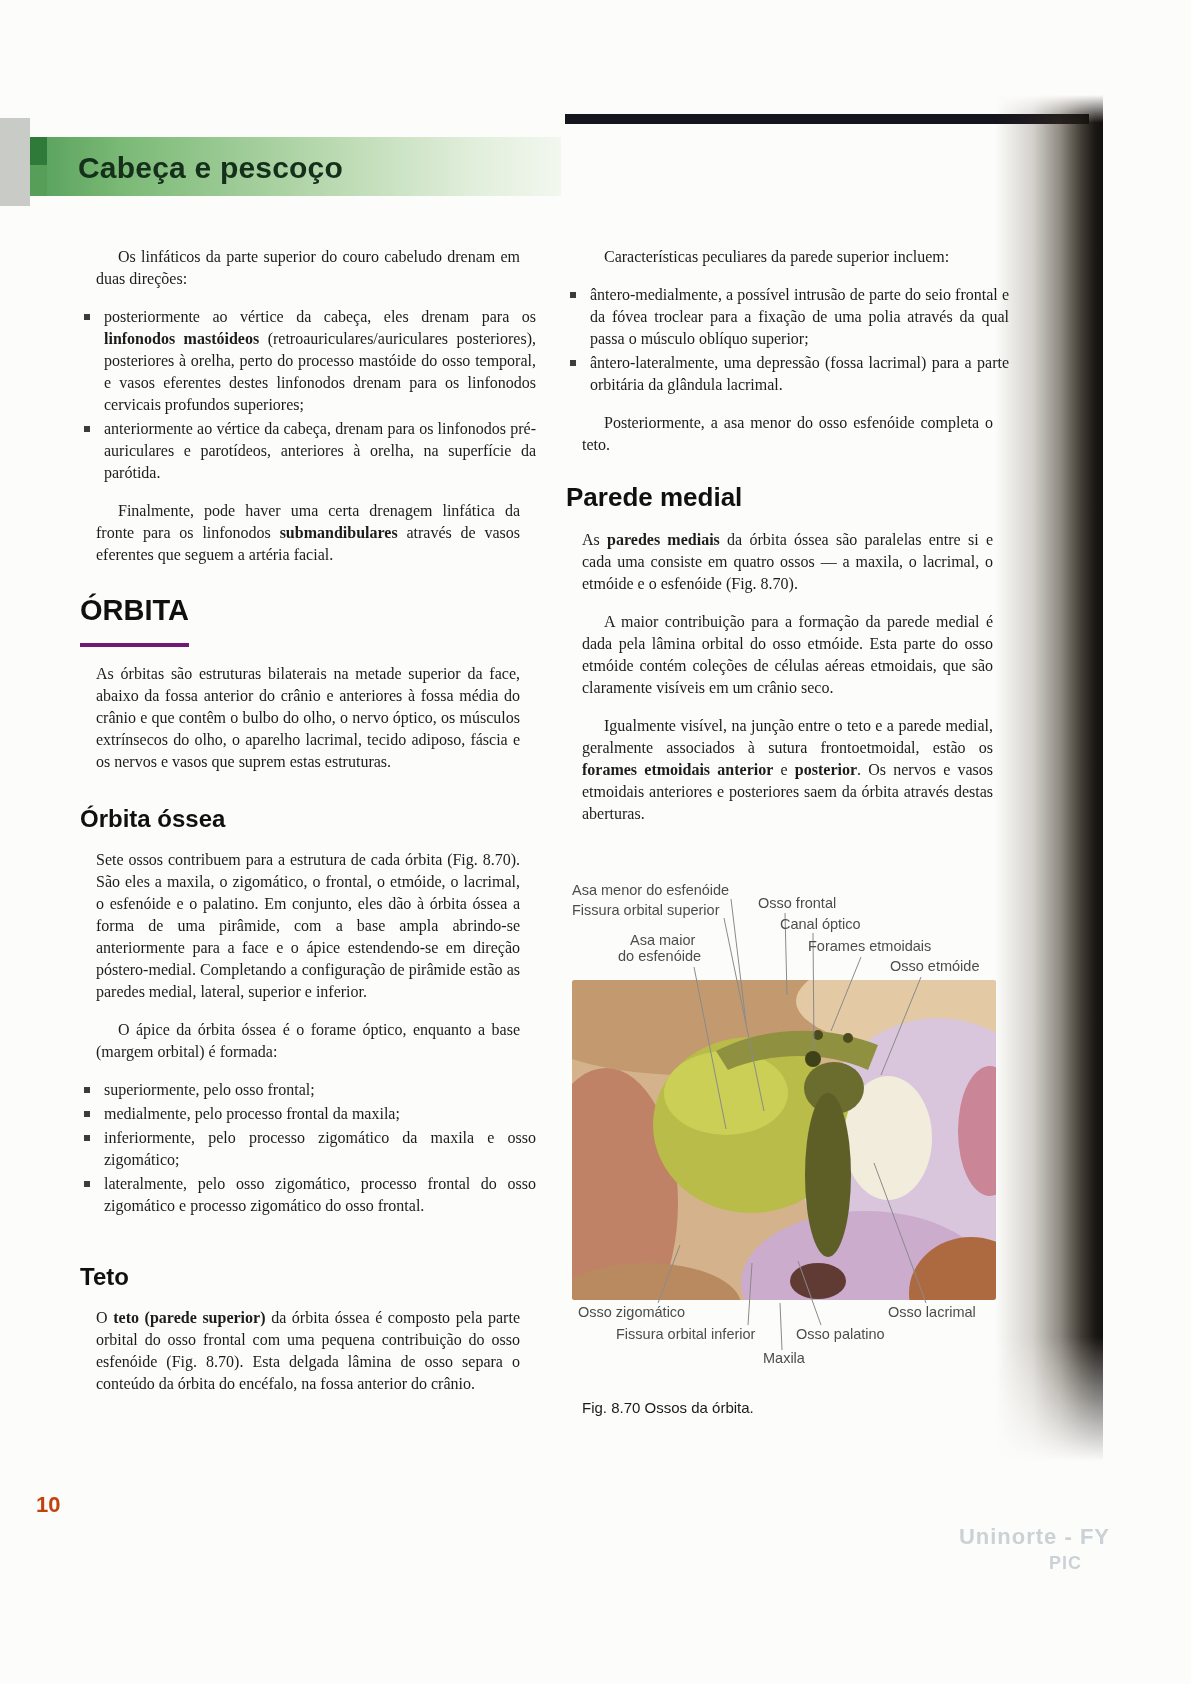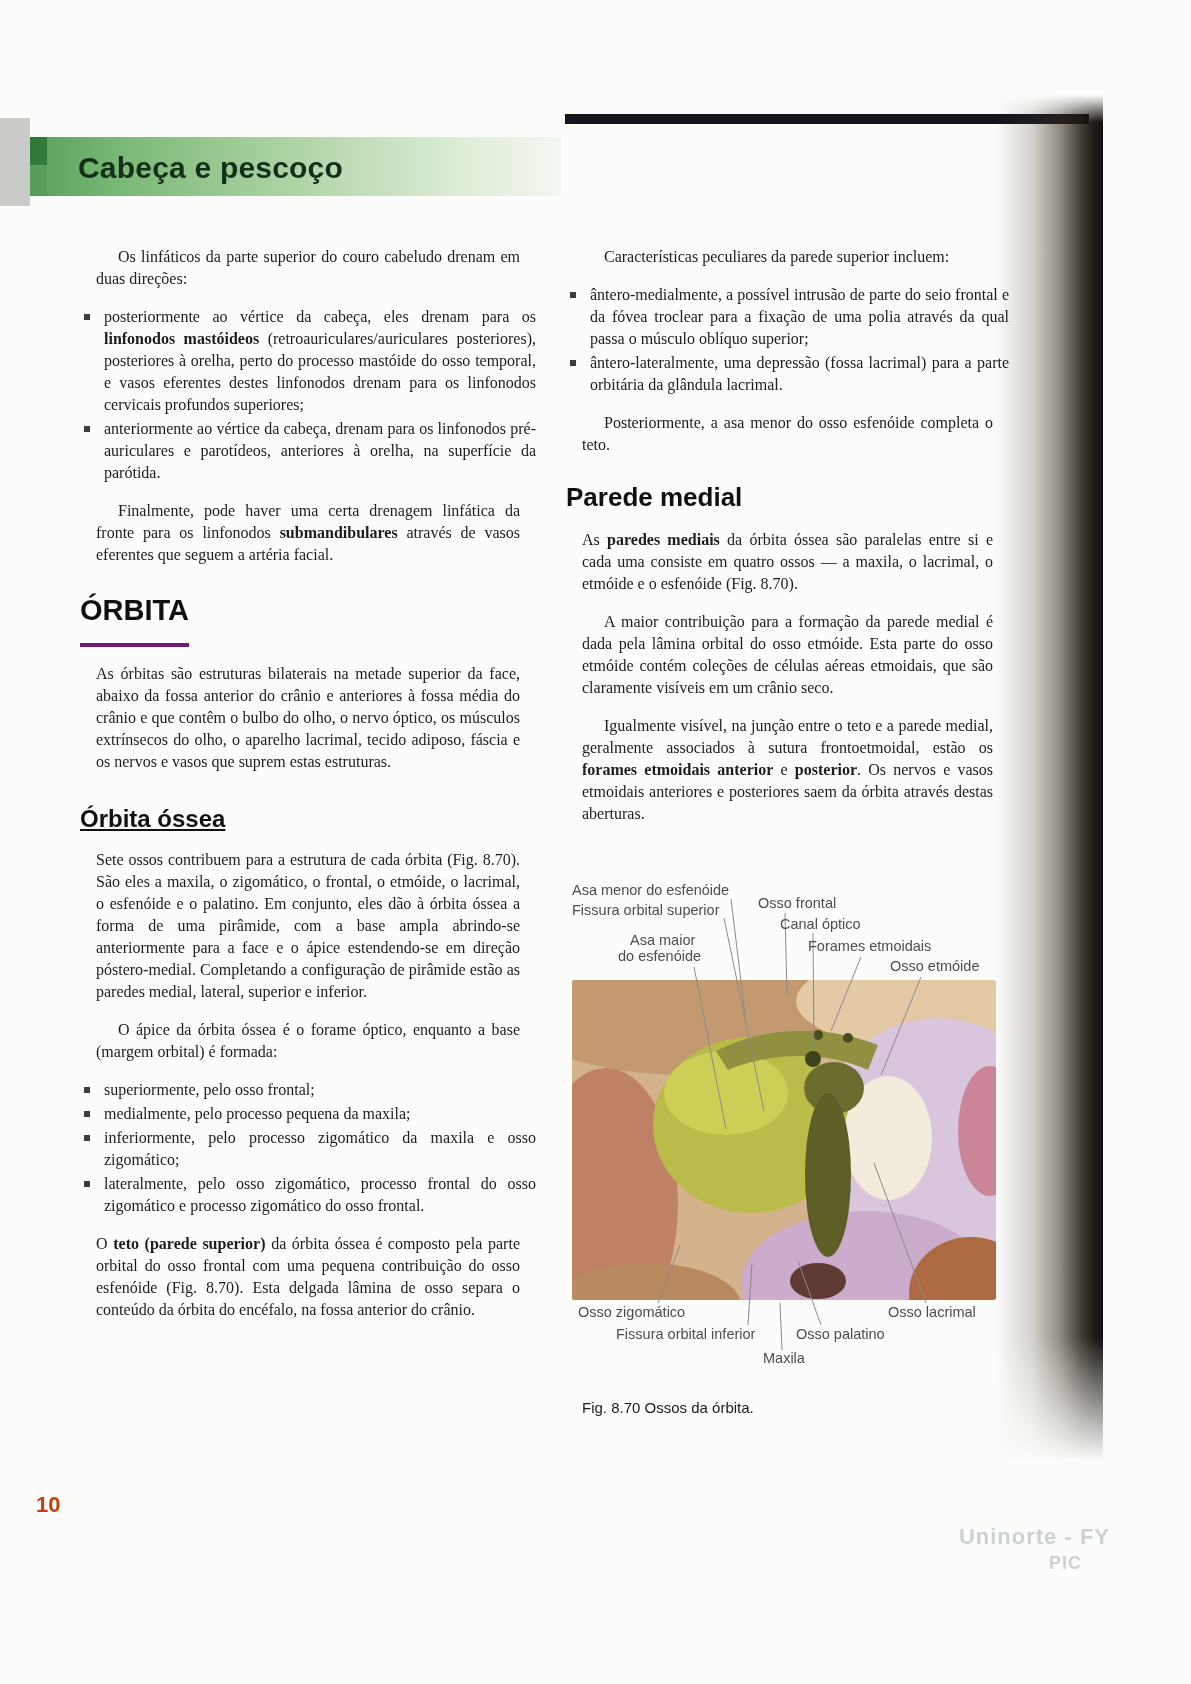--- a/index.html
+++ b/index.html
@@ -27,21 +27,21 @@
   .col-left{left:80px;width:456px;}
   .col-right{left:566px;width:443px;}
   p{margin:16px;}
   .indent{text-indent:22px;}
   ul.square{list-style:none;margin:10px 0 10px 0;padding:0 0 0 24px;}
   ul.square li{position:relative;margin:0 0 2px 0;text-align:justify;}
   ul.square li::before{content:"";position:absolute;left:-20px;top:8px;width:6px;height:6px;background:#3c3c3c;}
 
   .h-big{font:700 29px "Liberation Sans",sans-serif;color:#101010;margin:28px 0 14px;}
   .h-big .underlined{display:inline-block;border-bottom:4px solid #701a75;padding-bottom:16px;}
-  .h-med{font:700 24px "Liberation Sans",sans-serif;color:#101010;margin:32px 0 10px;text-decoration:underline;}
+  .h-med{font:700 24px "Liberation Sans",sans-serif;color:#101010;margin:32px 0 10px;}
   .h-med.mt-xl{margin-top:46px;}
   .h-parede{font:700 26px "Liberation Sans",sans-serif;color:#101010;margin:26px 0 10px;}
 
   
   .figure{margin-top:48px;}
   .fig-label{font:14.5px "Liberation Sans",sans-serif;fill:#4d4d4d;}
   .leader{stroke:#8a8a8a;stroke-width:1;fill:none;}
   .caption{margin-top:20px;font:15px "Liberation Sans",sans-serif;color:#1a1a1a;text-align:left;}
   .caption b{font-weight:400;}
 
@@ -69,24 +69,25 @@
       <li>anteriormente ao vértice da cabeça, drenam para os linfonodos pré-auriculares e parotídeos, anteriores à orelha, na superfície da parótida.</li>
     </ul>
     <p class="indent">Finalmente, pode haver uma certa drenagem linfática da fronte para os linfonodos <b>submandibulares</b> através de vasos eferentes que seguem a artéria facial.</p>
     <div class="h-big"><span class="underlined">ÓRBITA</span></div>
     <p>As órbitas são estruturas bilaterais na metade superior da face, abaixo da fossa anterior do crânio e anteriores à fossa média do crânio e que contêm o bulbo do olho, o nervo óptico, os músculos extrínsecos do olho, o aparelho lacrimal, tecido adiposo, fáscia e os nervos e vasos que suprem estas estruturas.</p>
     <div class="h-med">Órbita óssea</div>
     <p>Sete ossos contribuem para a estrutura de cada órbita (Fig. 8.70). São eles a maxila, o zigomático, o frontal, o etmóide, o lacrimal, o esfenóide e o palatino. Em conjunto, eles dão à órbita óssea a forma de uma pirâmide, com a base ampla abrindo-se anteriormente para a face e o ápice estendendo-se em direção póstero-medial. Completando a configuração de pirâmide estão as paredes medial, lateral, superior e inferior.</p>
     <p class="indent">O ápice da órbita óssea é o forame óptico, enquanto a base (margem orbital) é formada:</p>
     <ul class="square">
       <li>superiormente, pelo osso frontal;</li>
-      <li>medialmente, pelo processo pequena da maxila;</li>
+      <li>medialmente, pelo processo frontal da maxila;</li>
       <li>inferiormente, pelo processo zigomático da maxila e osso zigomático;</li>
       <li>lateralmente, pelo osso zigomático, processo frontal do osso zigomático e processo zigomático do osso frontal.</li>
     </ul>
+    <div class="h-med mt-xl">Teto</div>
     <p>O <b>teto (parede superior)</b> da órbita óssea é composto pela parte orbital do osso frontal com uma pequena contribuição do osso esfenóide (Fig. 8.70). Esta delgada lâmina de osso separa o conteúdo da órbita do encéfalo, na fossa anterior do crânio.</p>
   </div>
 
   <div class="col col-right">
     <p class="indent">Características peculiares da parede superior incluem:</p>
     <ul class="square">
       <li>ântero-medialmente, a possível intrusão de parte do seio frontal e da fóvea troclear para a fixação de uma polia através da qual passa o músculo oblíquo superior;</li>
       <li>ântero-lateralmente, uma depressão (fossa lacrimal) para a parte orbitária da glândula lacrimal.</li>
     </ul>
     <p class="indent">Posteriormente, a asa menor do osso esfenóide completa o teto.</p>

